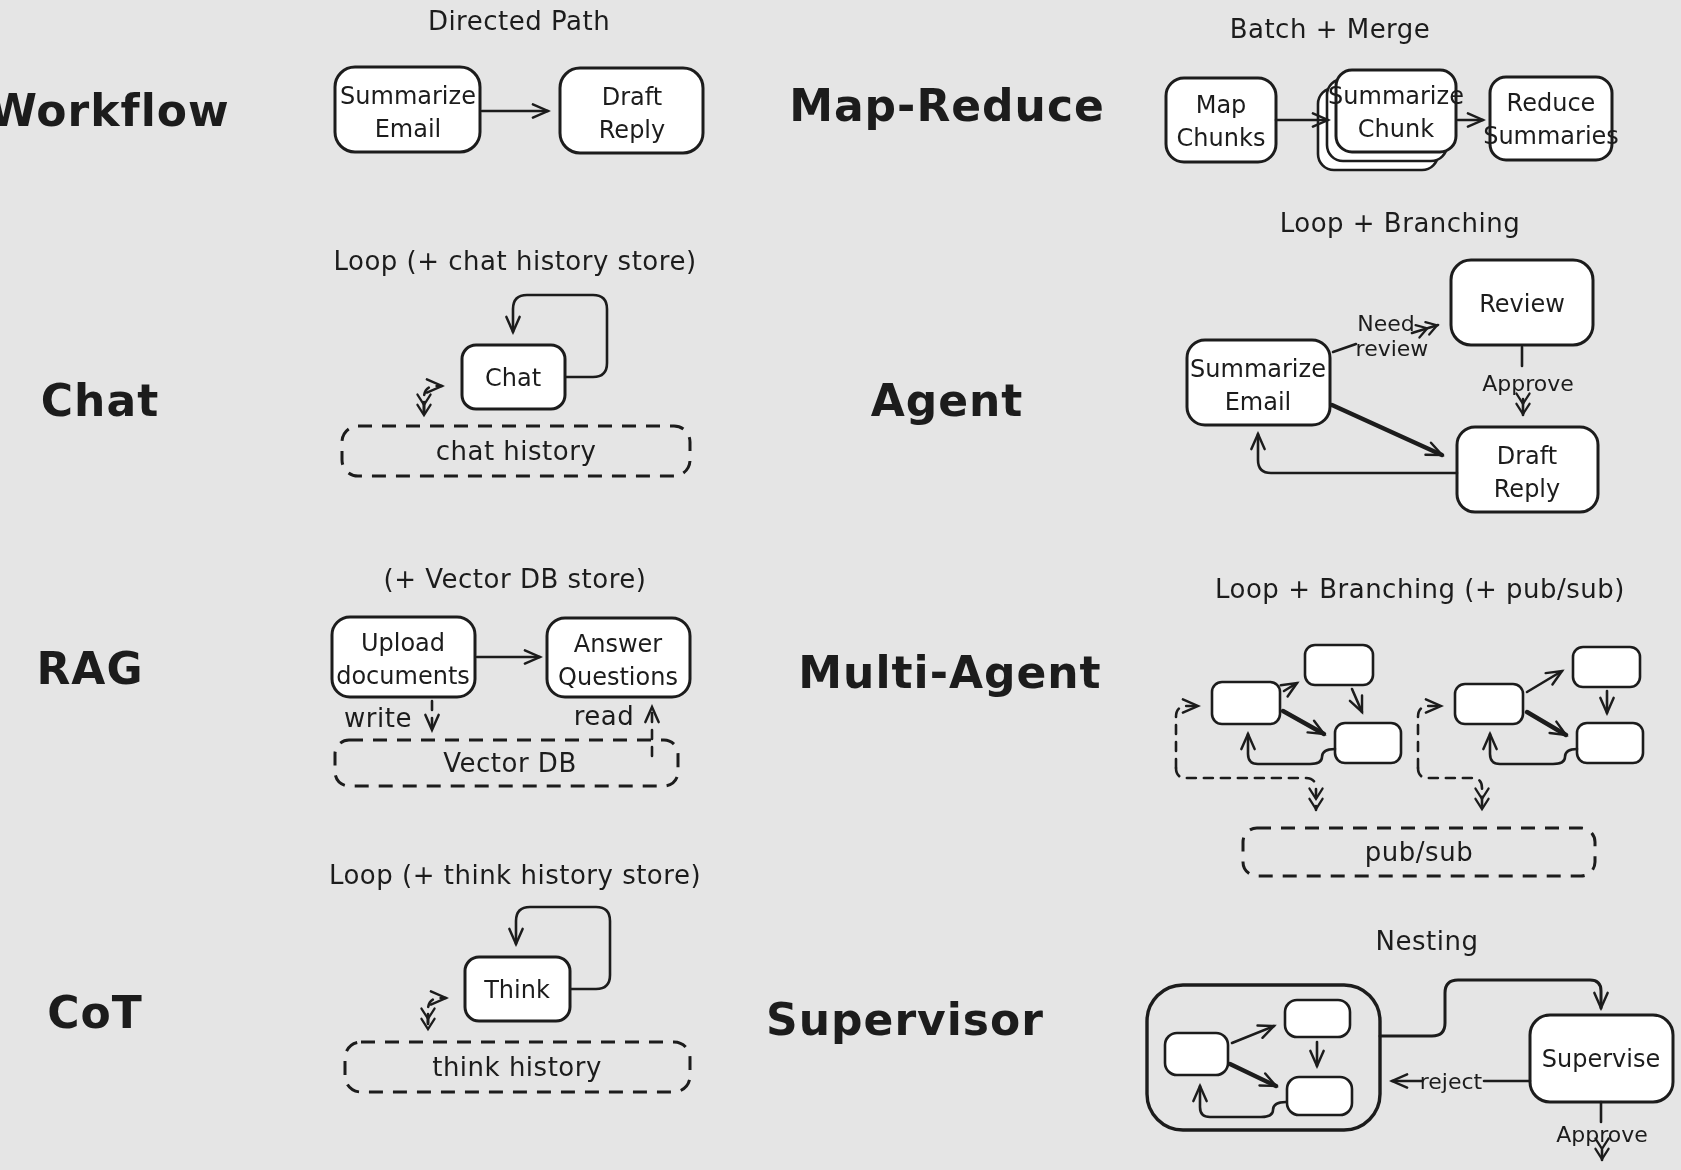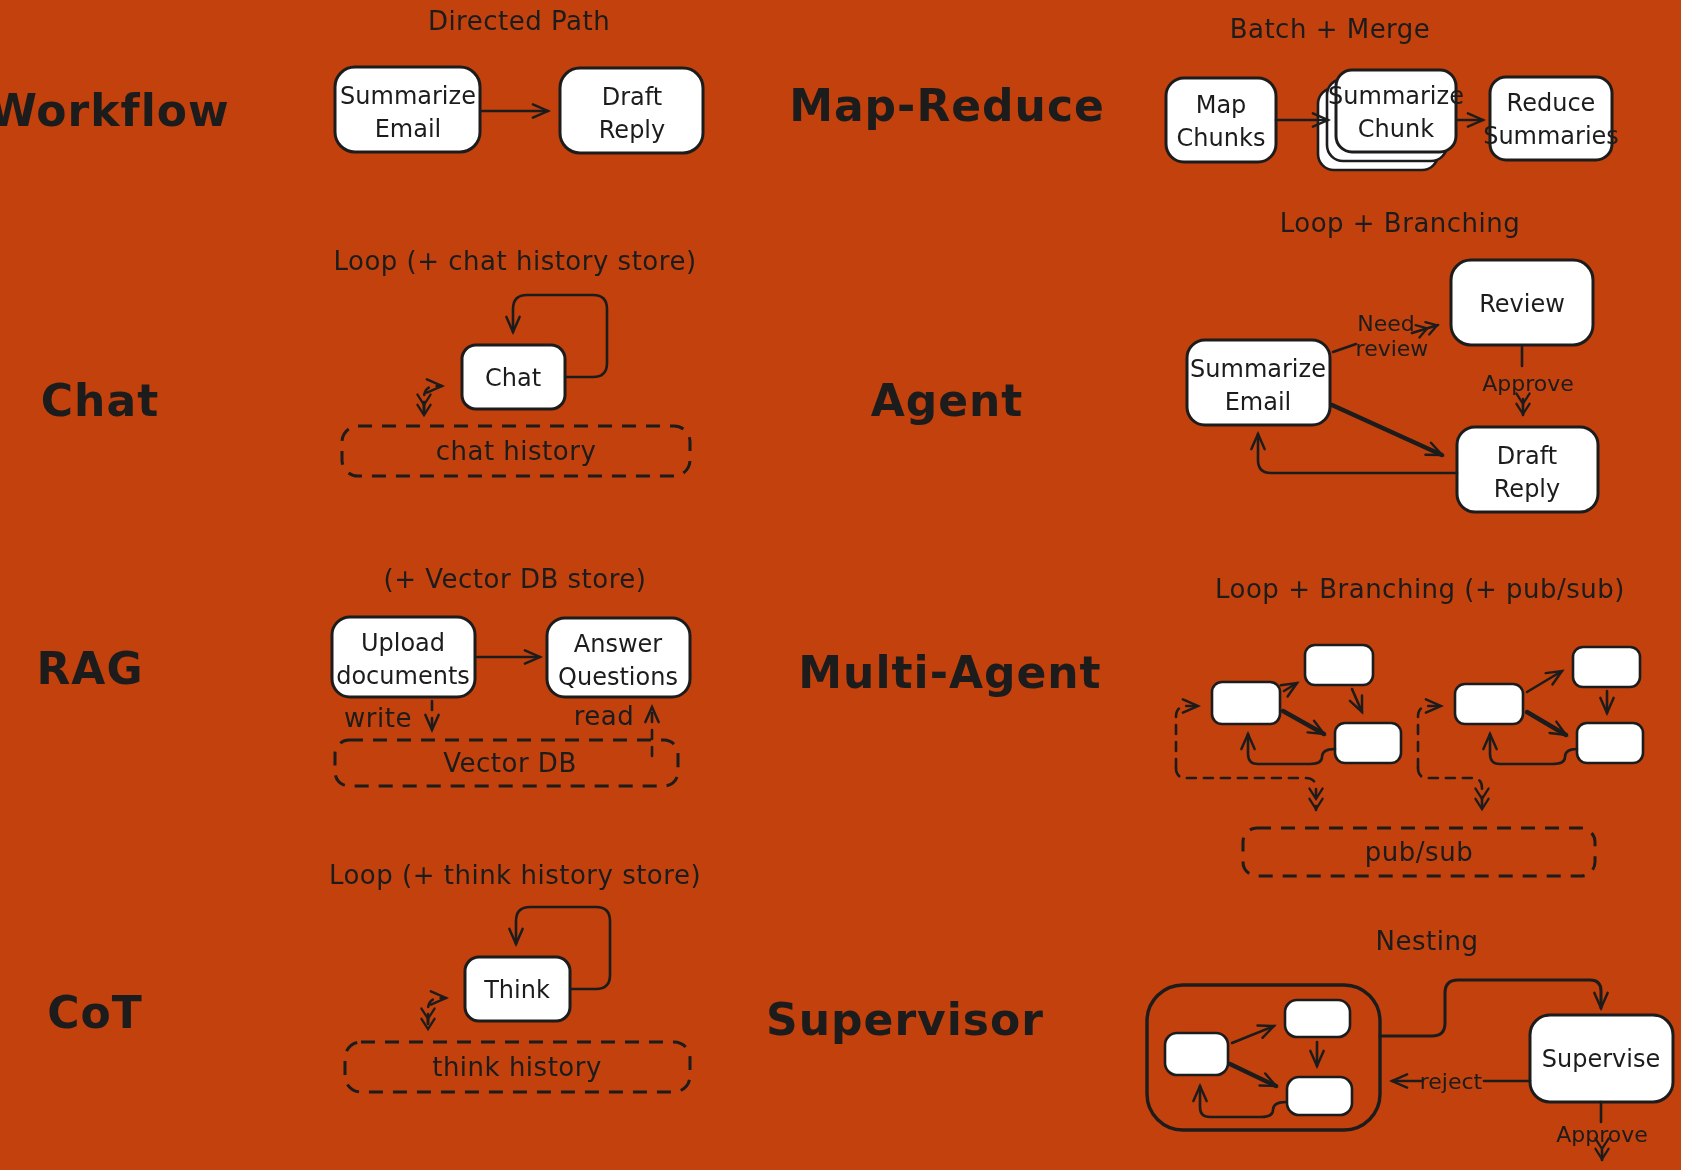--- a/index.html
+++ b/index.html
@@ -1,16 +1,16 @@
 <!DOCTYPE html>
 <html><head>
 <meta charset="utf-8">
 <style>
   html,body{margin:0;padding:0;background:#ffffff;}
-  .stage{width:1681px;height:1170px;position:relative;background:#c2410c;overflow:hidden;}
+  .stage{width:1681px;height:1170px;position:relative;background:#e5e5e5;overflow:hidden;}
   svg{display:block;}
   svg text{
     font-family:"DejaVu Sans","Liberation Sans",sans-serif;
     fill:#1c1c1c;
   }
   .sec-label{font-size:44px;font-weight:bold;letter-spacing:1px;}
   .pattern{font-size:26px;letter-spacing:0.5px;}
   .node-text{font-size:24px;}
   .edge-text{font-size:22px;}
   .box{fill:#ffffff;stroke:#1c1c1c;stroke-width:3;}

